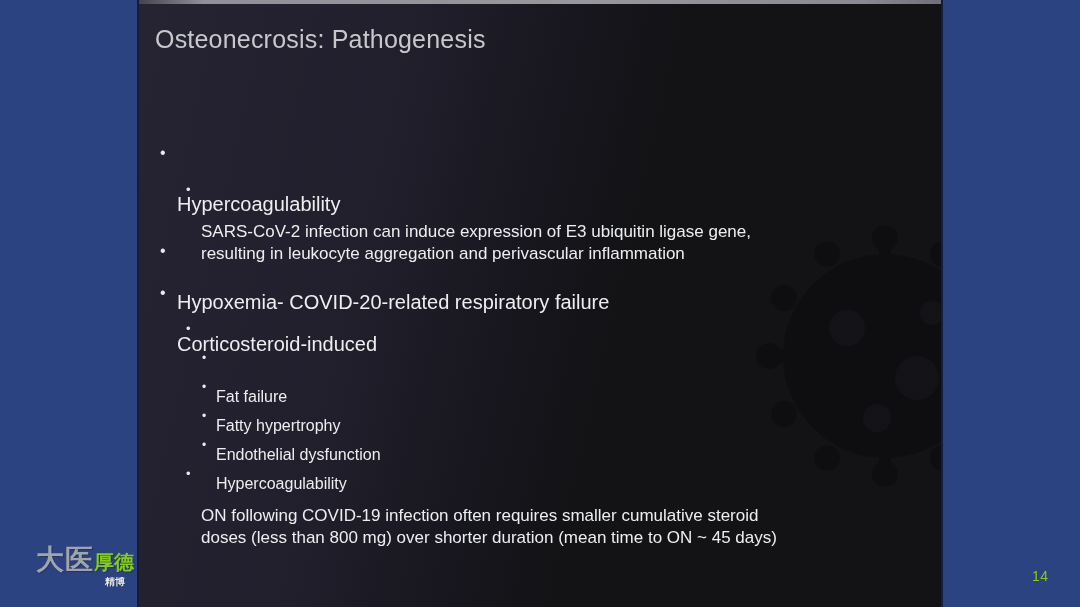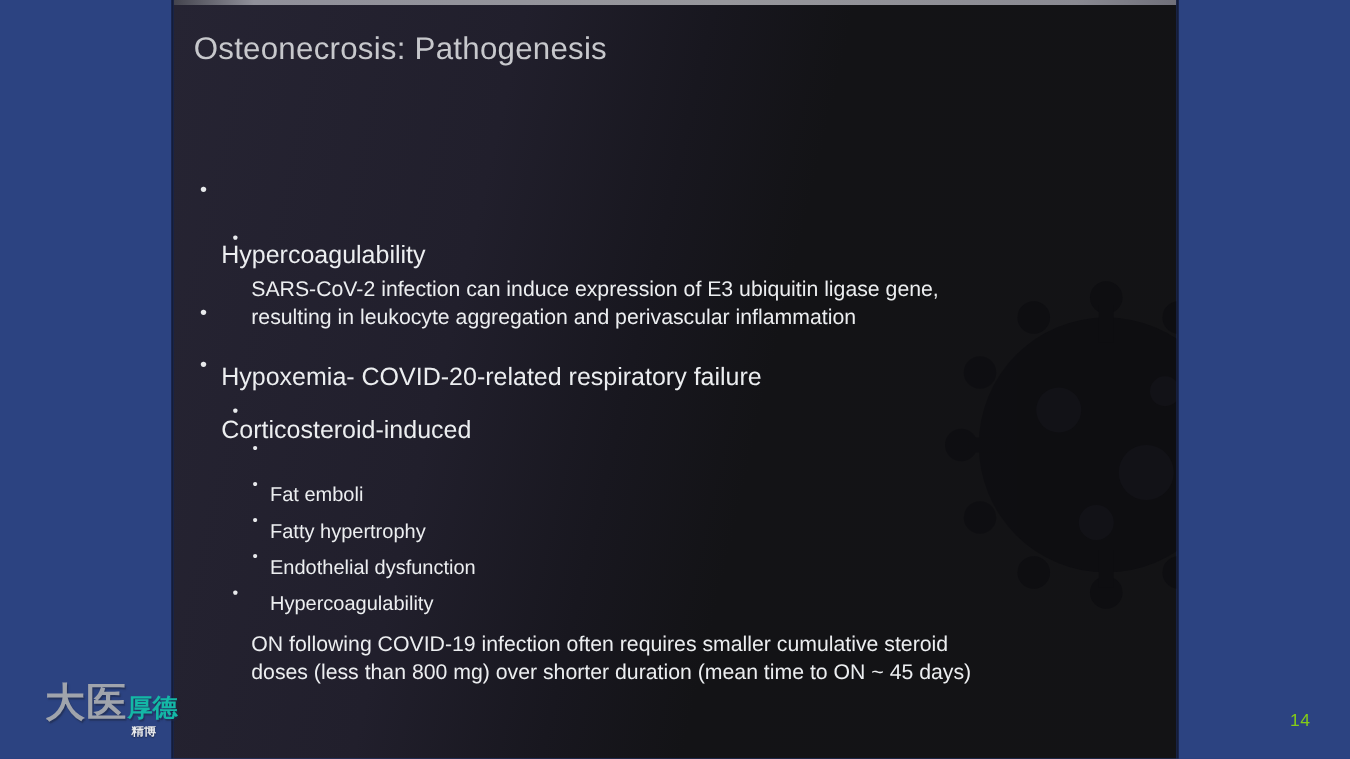--- a/index.html
+++ b/index.html
@@ -33,26 +33,26 @@
   .b-l3 { font-size:16px; line-height:20px; }
   .b-l3 .dot { left:-14px; top:1px; font-size:12px; }
   .virus { position:absolute; left:588px; top:208px; opacity:0.55; }
   .page-number {
     position:absolute; left:1032px; top:568px;
     font-size:14px; color:#84cc16; letter-spacing:0.5px;
   }
   .watermark { position:absolute; left:36px; top:546px; z-index:10; line-height:1; }
   .wm-row1 { white-space:nowrap; }
   .wm-large {
-    font-size:32px; font-weight:bold; color:#a0a4ac;
+    font-size:28px; font-weight:bold; color:#a0a4ac;
     text-shadow:1px 1px 1px rgba(30,40,70,0.6);
     letter-spacing:1px;
   }
   .wm-small {
-    font-size:20px; font-weight:bold; color:#14b8a6;
+    font-size:20px; font-weight:bold; color:#84cc16;
     text-shadow:1px 1px 1px rgba(30,40,70,0.6);
   }
   .wm-row2 {
     margin-left:69px; margin-top:3px; width:41px; overflow:hidden;
     font-size:10px; font-weight:bold; color:#e8eaee; white-space:nowrap;
     text-shadow:0 1px 1px rgba(20,25,40,0.7);
   }
 </style>
 </head>
 <body>
@@ -112,21 +112,21 @@
     <span class="dot">•</span>
     <span>Corticosteroid-induced</span>
   </div>
 
   <div class="bullet b-l2" style="left:62px; top:317px;">
     <span class="dot">•</span>
   </div>
 
   <div class="bullet b-l3" style="left:77px; top:347px;">
     <span class="dot">•</span>
-    <span>Fat emboli</span>
+    <span>Fat failure</span>
   </div>
 
   <div class="bullet b-l3" style="left:77px; top:376px;">
     <span class="dot">•</span>
     <span>Fatty hypertrophy</span>
   </div>
 
   <div class="bullet b-l3" style="left:77px; top:405px;">
     <span class="dot">•</span>
     <span>Endothelial dysfunction</span>

